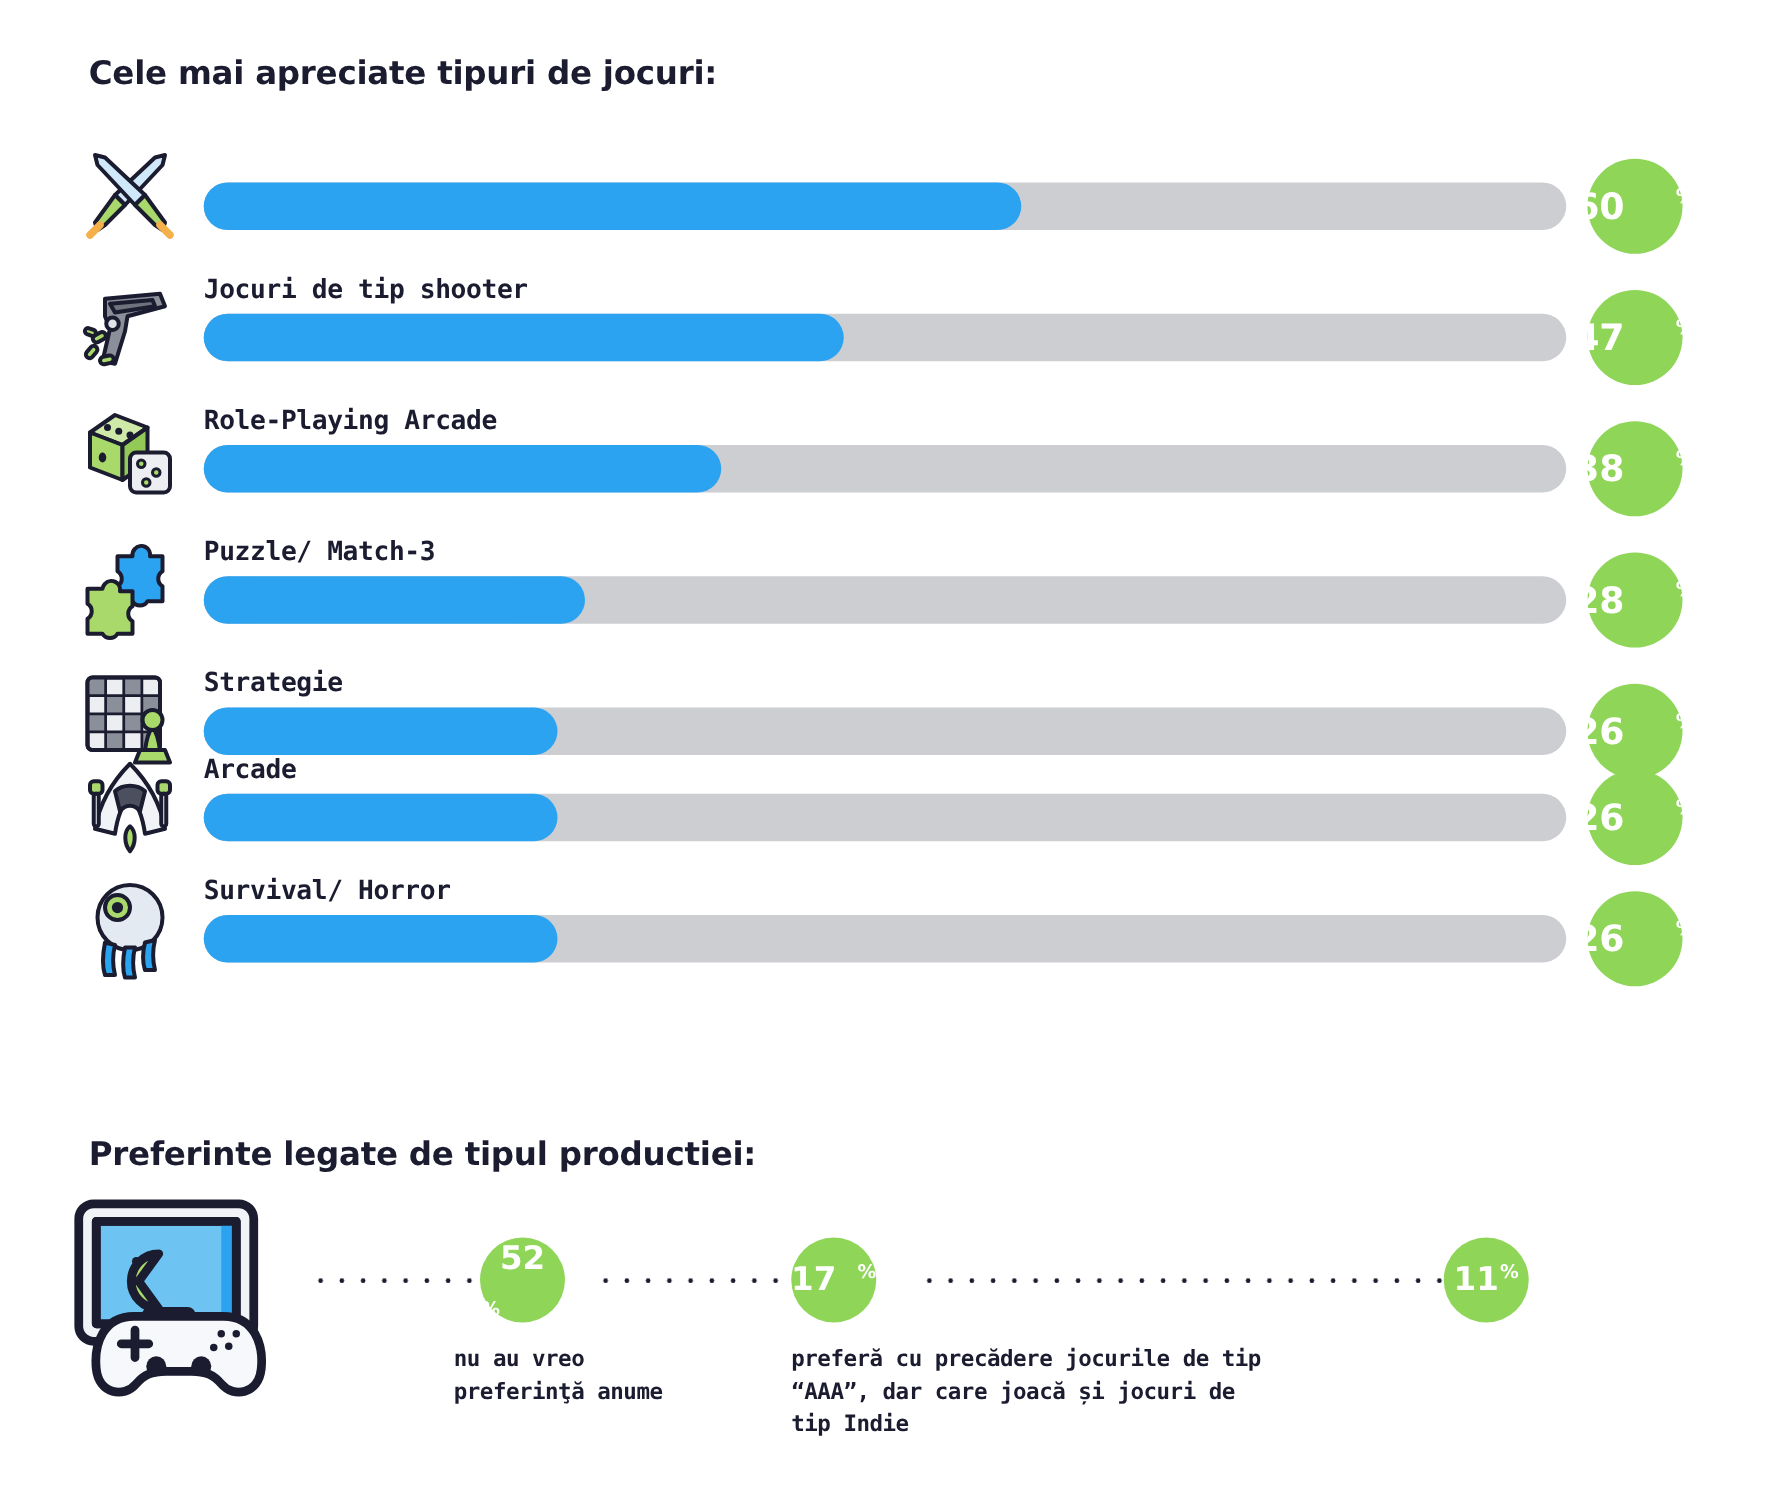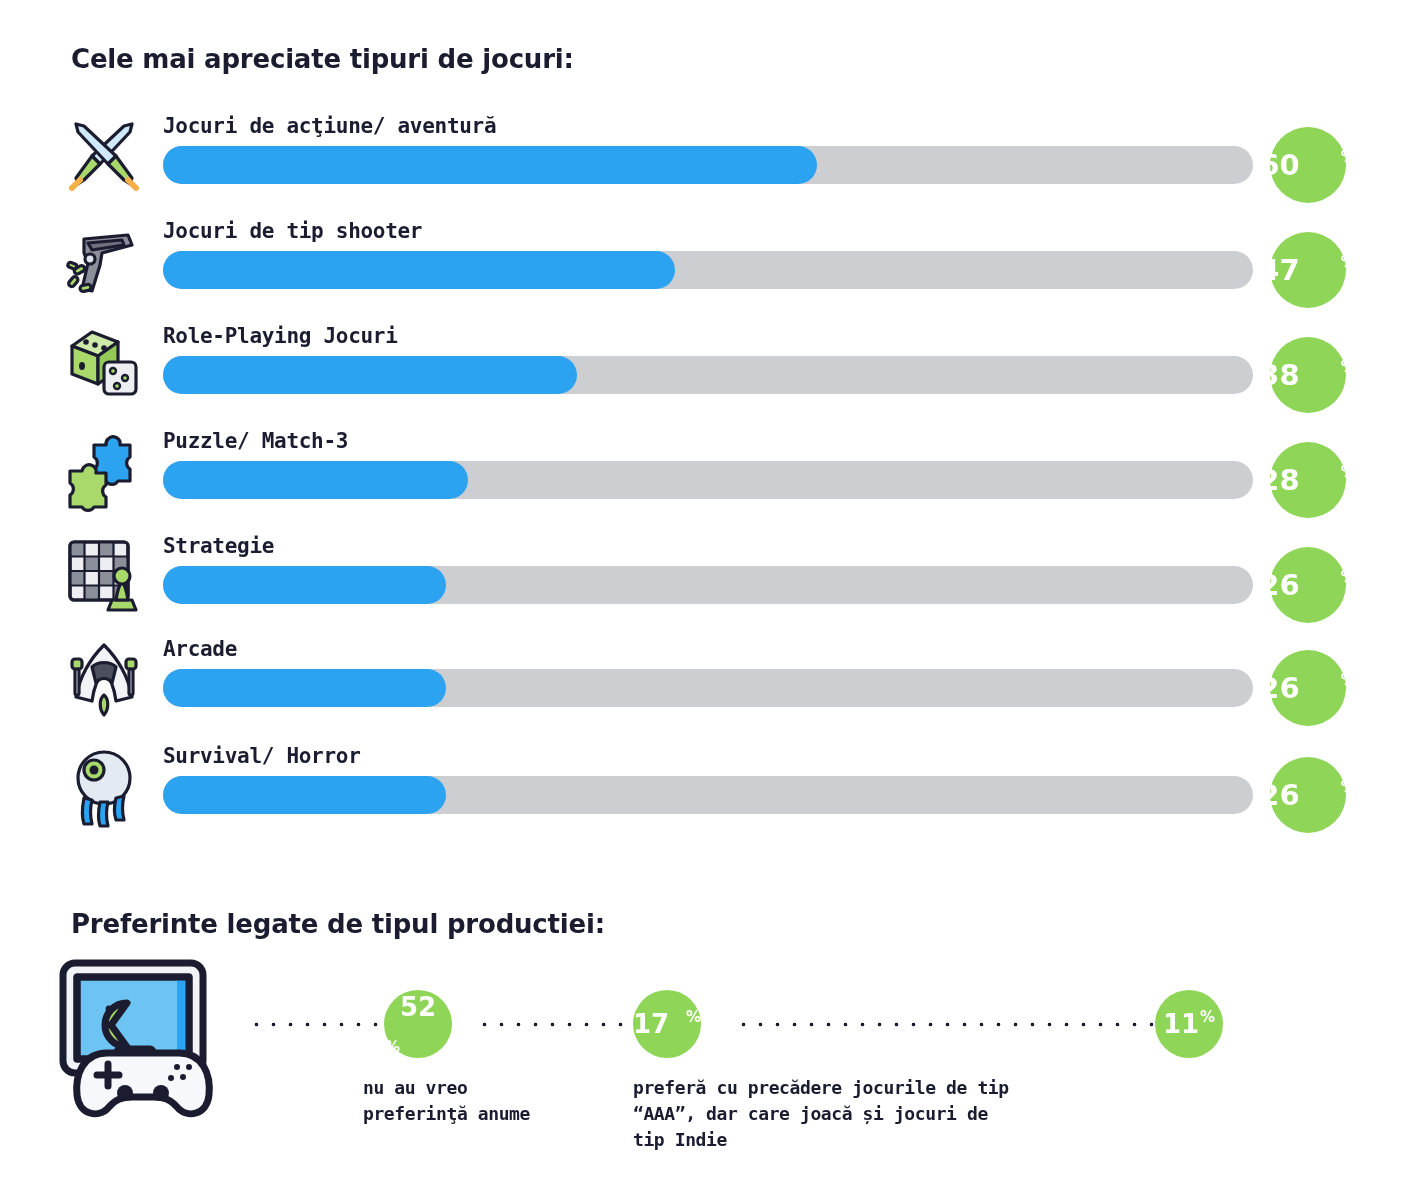--- a/index.html
+++ b/index.html
@@ -188,21 +188,20 @@
         <g stroke="#1b1c30" stroke-width="3.2" stroke-linejoin="round" stroke-linecap="round">
           <path d="M62 12 L70 10 L68 18 L38 50 L30 42 Z" fill="#cfe8fa"></path>
           <path d="M30 42 L38 50 L22 66 L16 70 L14 64 Z" fill="#a8d96a"></path>
           <path d="M10 74 L18 66" stroke="#f6b04a" stroke-width="6"></path>
           <path d="M22 12 L14 10 L16 18 L46 50 L54 42 Z" fill="#cfe8fa"></path>
           <path d="M54 42 L46 50 L62 66 L68 70 L70 64 Z" fill="#a8d96a"></path>
           <path d="M74 74 L66 66" stroke="#f6b04a" stroke-width="6"></path>
         </g>
       </svg>
     </span>
-    <div class="row-label">Jocuri de acţiune/ aventură</div>
     <div class="bar-track">
       <div class="bar-fill" style="width:60%"></div>
     </div>
     <div class="pct-badge">
       <span class="num">60</span>
         <span class="sym">%</span>
     </div>
   </div>
 
   <div class="bar-row" style="top:213px">
@@ -246,21 +245,21 @@
           </g>
           <rect x="42" y="38" width="32" height="32" rx="5" fill="#eceef2"></rect>
           <g fill="#a8d96a" stroke="#1b1c30" stroke-width="2.4">
             <circle cx="51" cy="47" r="3"></circle>
               <circle cx="63" cy="54" r="3"></circle>
               <circle cx="55" cy="62" r="3"></circle>
           </g>
         </g>
       </svg>
     </span>
-    <div class="row-label">Role-Playing Jocuri</div>
+    <div class="row-label">Role-Playing Arcade</div>
     <div class="bar-track">
       <div class="bar-fill" style="width:38%"></div>
     </div>
     <div class="pct-badge">
       <span class="num">38</span>
         <span class="sym">%</span>
     </div>
   </div>
 
   <div class="bar-row" style="top:423px">
@@ -308,21 +307,21 @@
     <div class="row-label">Strategie</div>
     <div class="bar-track">
       <div class="bar-fill" style="width:26%"></div>
     </div>
     <div class="pct-badge">
       <span class="num">26</span>
         <span class="sym">%</span>
     </div>
   </div>
 
-  <div class="bar-row" style="top:631px">
+  <div class="bar-row" style="top:597px">
     <span class="row-icon">
       <svg viewBox="0 0 84 84">
         <g stroke="#1b1c30" stroke-width="3.2" stroke-linejoin="round" stroke-linecap="round">
           <path d="M42 8 C30 20 18 38 14 60 L30 64 C32 50 36 40 42 34 C48 40 52 50 54 64 L70 60 C66 38 54 20 42 8 Z" fill="#f1f3f7"></path>
           <path d="M30 30 C36 24 48 24 54 30 L50 46 C46 40 38 40 34 46 Z" fill="#4c505e"></path>
           <rect x="10" y="22" width="10" height="10" rx="3" fill="#a8d96a"></rect>
           <rect x="64" y="22" width="10" height="10" rx="3" fill="#a8d96a"></rect>
           <rect x="13" y="32" width="4" height="26" rx="2" fill="#f1f3f7"></rect>
           <rect x="67" y="32" width="4" height="26" rx="2" fill="#f1f3f7"></rect>
           <path d="M42 58 C47 62 47 72 42 78 C37 72 37 62 42 58 Z" fill="#a8d96a"></path>
@@ -332,21 +331,21 @@
     <div class="row-label">Arcade</div>
     <div class="bar-track">
       <div class="bar-fill" style="width:26%"></div>
     </div>
     <div class="pct-badge">
       <span class="num">26</span>
         <span class="sym">%</span>
     </div>
   </div>
 
-  <div class="bar-row" style="top:738px">
+  <div class="bar-row" style="top:694px">
     <span class="row-icon">
       <svg viewBox="0 0 84 84">
         <g stroke="#1b1c30" stroke-width="3.2" stroke-linejoin="round" stroke-linecap="round">
           <circle cx="42" cy="34" r="26" fill="#e3eaf2"></circle>
           <circle cx="32" cy="26" r="10" fill="#a8d96a"></circle>
           <circle cx="32" cy="26" r="4.5" fill="#1b1c30" stroke="none"></circle>
           <path d="M22 54 C20 64 20 74 22 80 L30 80 C28 72 28 64 30 56 Z" fill="#2ba3f0"></path>
           <path d="M38 58 C36 68 36 76 38 82 L46 82 C44 74 44 66 46 58 Z" fill="#2ba3f0"></path>
           <path d="M54 54 C52 62 52 70 54 76 L62 76 C60 68 60 60 62 52 Z" fill="#2ba3f0"></path>
         </g>

